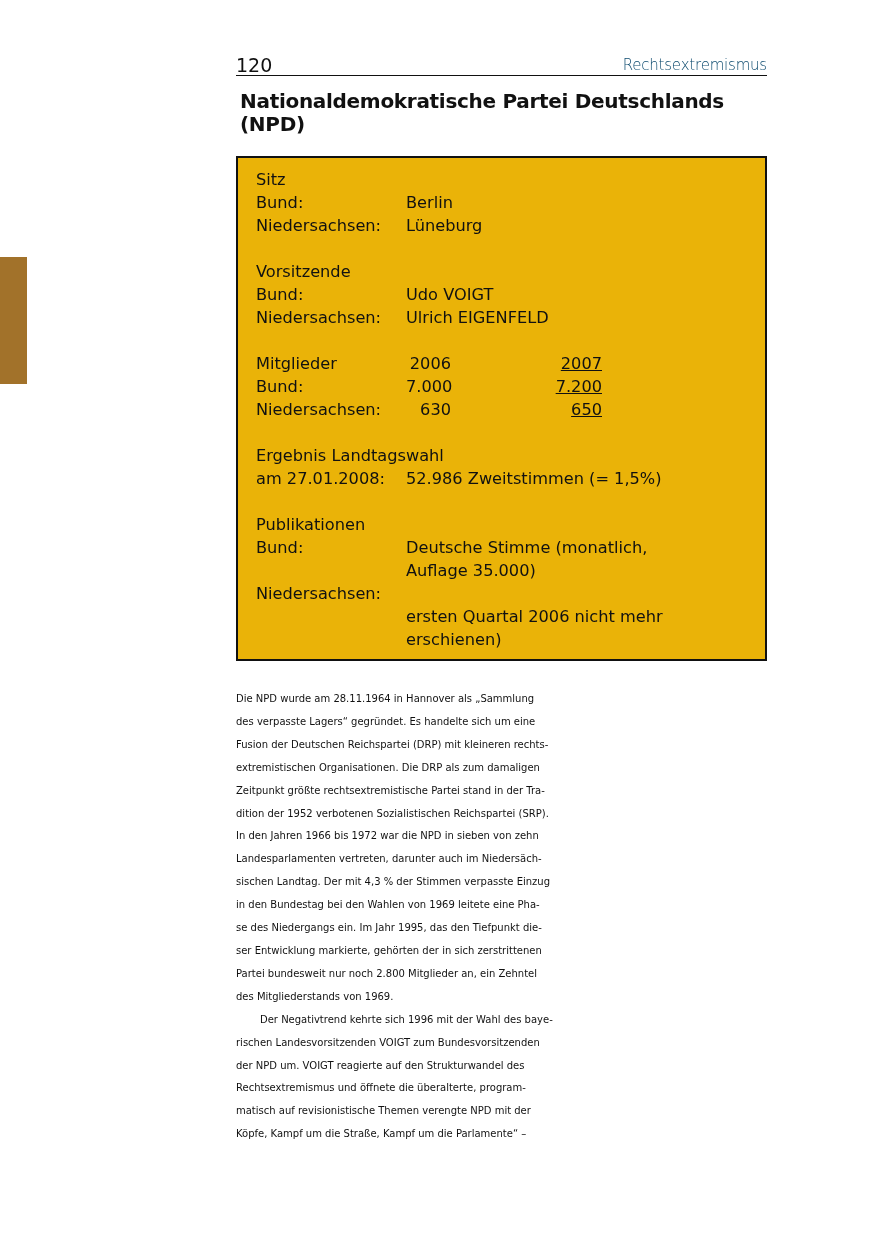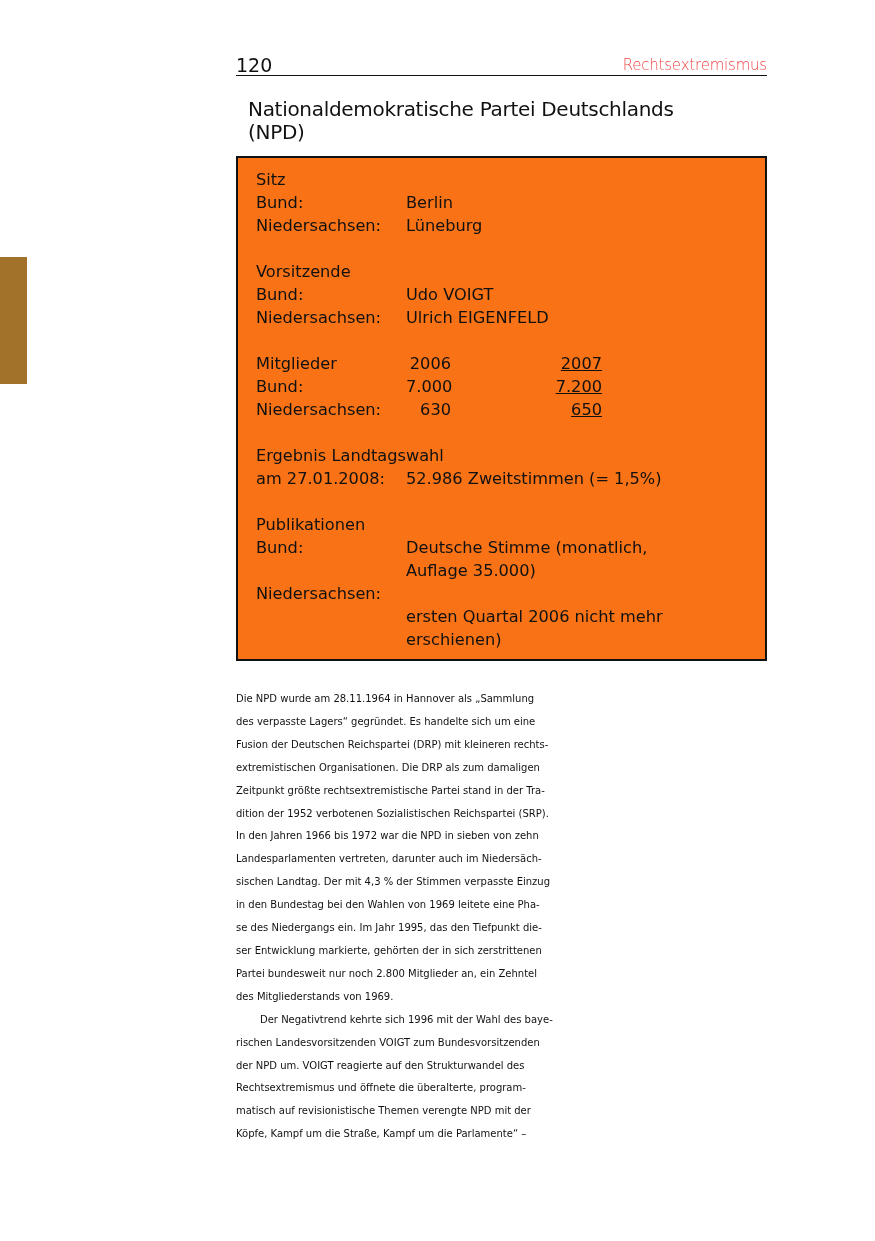--- a/index.html
+++ b/index.html
@@ -4,23 +4,23 @@
 <style>
   html, body { margin: 0; padding: 0; }
   body {
     width: 875px; height: 1241px; background: #ffffff; position: relative;
     font-family: "DejaVu Sans", sans-serif; color: #111; overflow: hidden;
   }
   .side-tab { position: absolute; left: 0; top: 257px; width: 27px; height: 127px; background: #a2722a; }
   .header { position: absolute; left: 236px; top: 51px; width: 531px; height: 24px; border-bottom: 1px solid #111;
     display: flex; justify-content: space-between; align-items: flex-end; }
   .page-num { font-size: 19px; line-height: 20px; }
-  .running-head { font-size: 15px; line-height: 20px; font-weight: 300; color: #ef4444; letter-spacing: -0.2px; }
-  .title { position: absolute; left: 236px; top: 86px; width: 531px; font-weight: normal; font-size: 20px; line-height: 23px; letter-spacing: -0.3px; margin: 12px; }
-  .infobox { position: absolute; left: 236px; top: 156px; width: 527px; height: 501px; background: #f97316; border: 2px solid #111; box-sizing: content-box; }
+  .running-head { font-size: 15px; line-height: 20px; font-weight: 300; color: #0c4a6e; letter-spacing: -0.2px; }
+  .title { position: absolute; left: 236px; top: 86px; width: 531px; font-weight: bold; font-size: 20px; line-height: 23px; letter-spacing: -0.3px; margin: 4px; }
+  .infobox { position: absolute; left: 236px; top: 156px; width: 527px; height: 501px; background: #eab308; border: 2px solid #111; box-sizing: content-box; }
   .ib-inner { position: absolute; left: 18px; top: 10px; font-size: 16.2px; line-height: 23px; width: 500px; }
   .ib-row { display: flex; height: 23px; white-space: nowrap; }
   .ib-row.multi { height: auto; }
   .ib-label { width: 150px; flex: none; }
   .ib-value { flex: none; width: 300px; white-space: normal; }
   .gap { height: 23px; }
   .num1 { width: 45px; text-align: right; flex: none; }
   .num2 { width: 151px; text-align: right; flex: none; text-decoration: underline; }
   .body-text { position: absolute; left: 236px; top: 688px; width: 533px; font-size: 10px; line-height: 22.9px; }
   .body-text .line { white-space: nowrap; display: block; }

